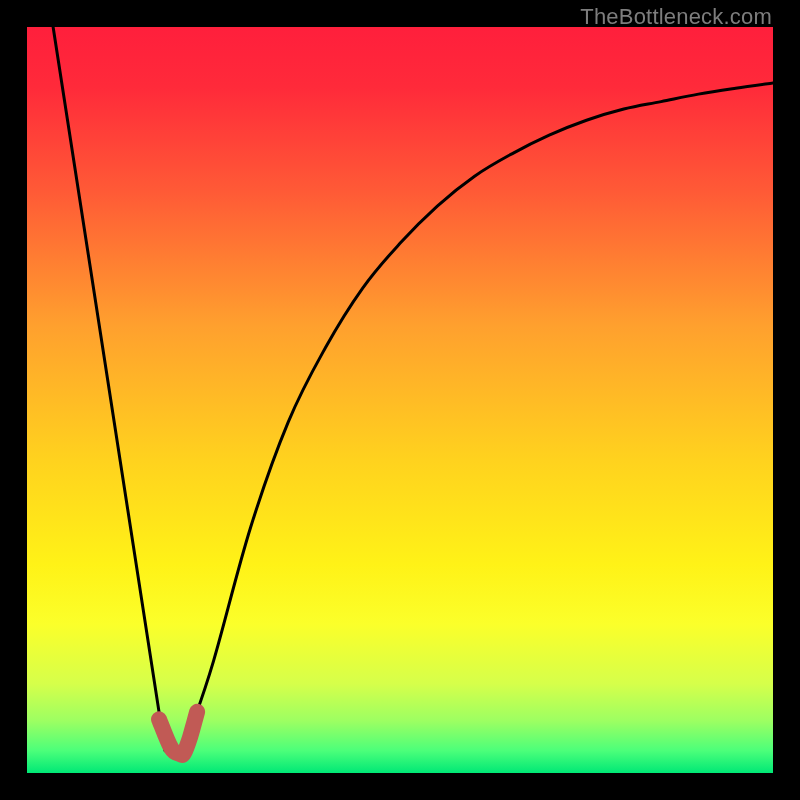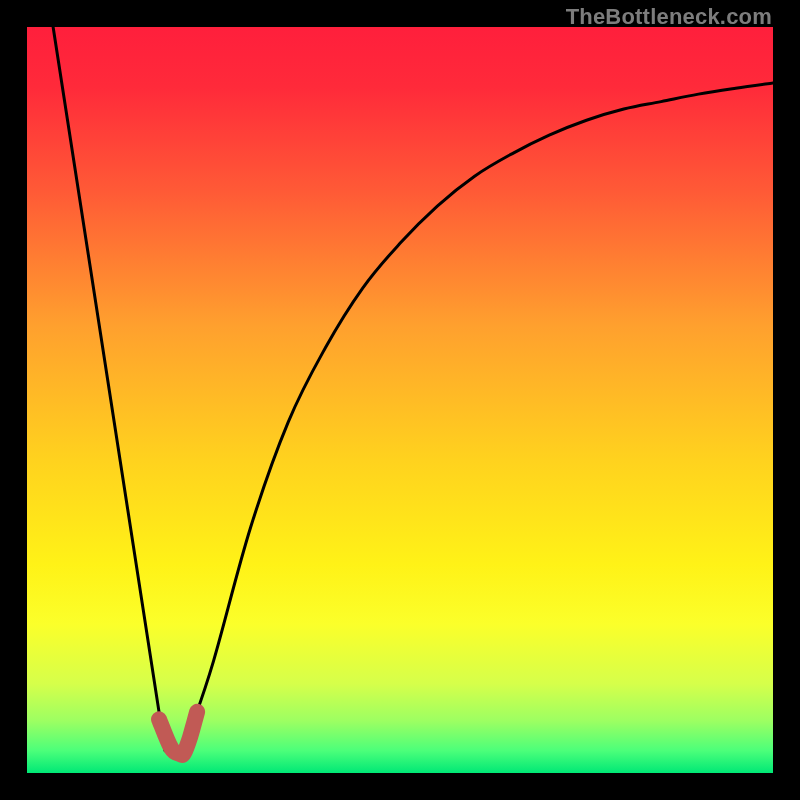--- a/index.html
+++ b/index.html
@@ -25,21 +25,21 @@
     width: 746px;
     height: 746px;
   }
   svg { display: block; }
   .watermark {
     position: absolute;
     top: 4px;
     right: 28px;
     font-family: Arial, Helvetica, sans-serif;
     font-size: 22px;
-    font-weight: 700;
+    font-weight: 400;
     color: #7d7d7d;
     letter-spacing: 0.2px;
   }
 </style>
 </head>
 <body>
 
 <div class="frame">
   <div class="plot-area">
     <svg id="chart-svg" width="746" height="746" viewBox="0 0 746 746">

